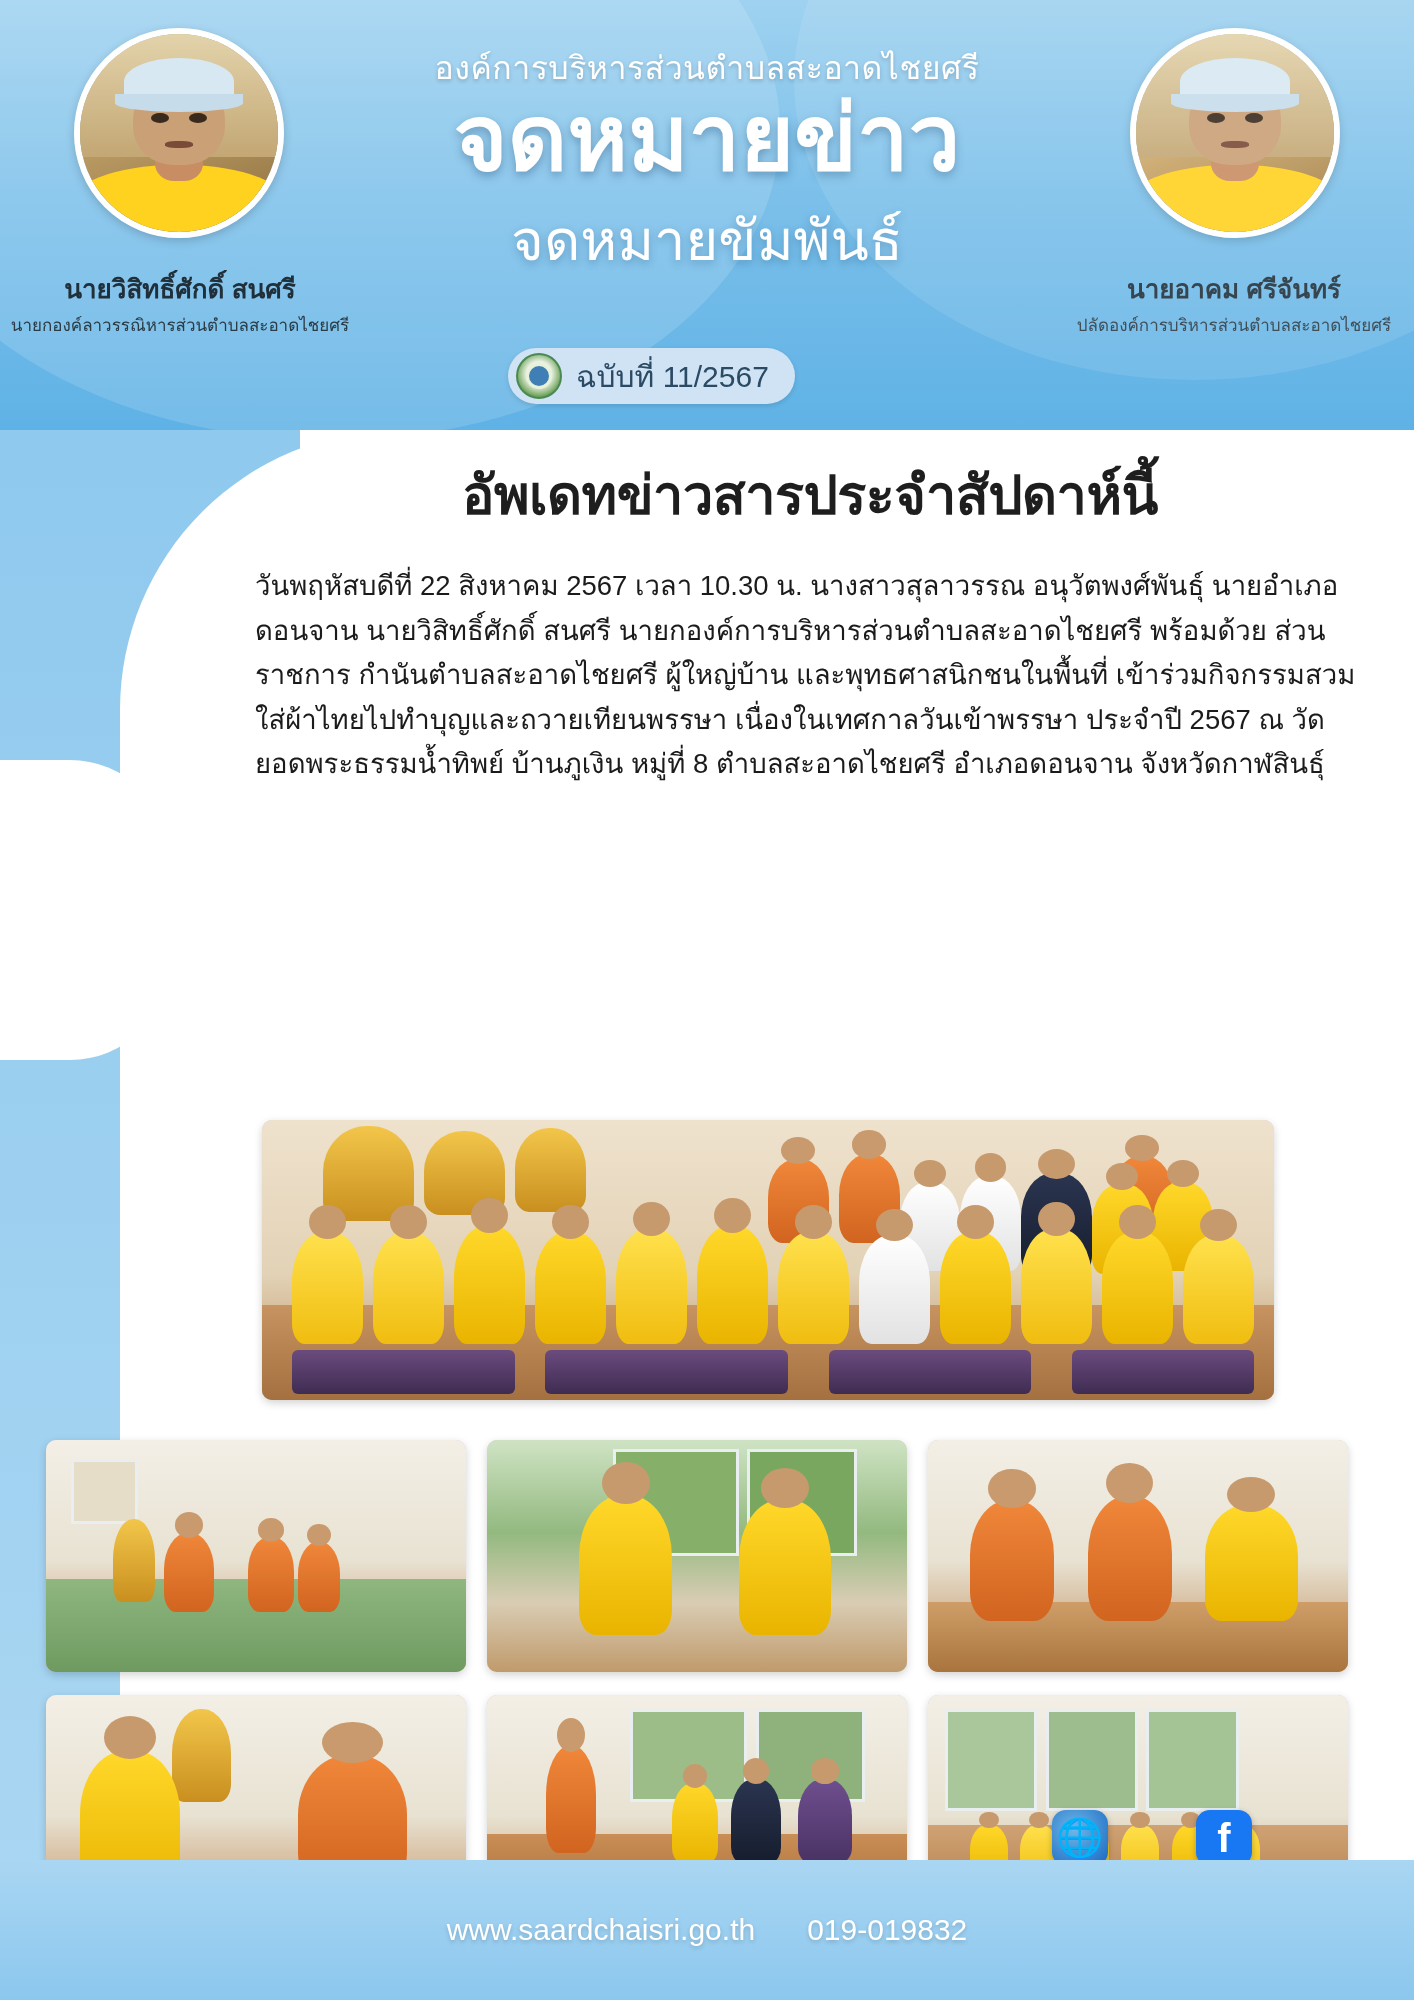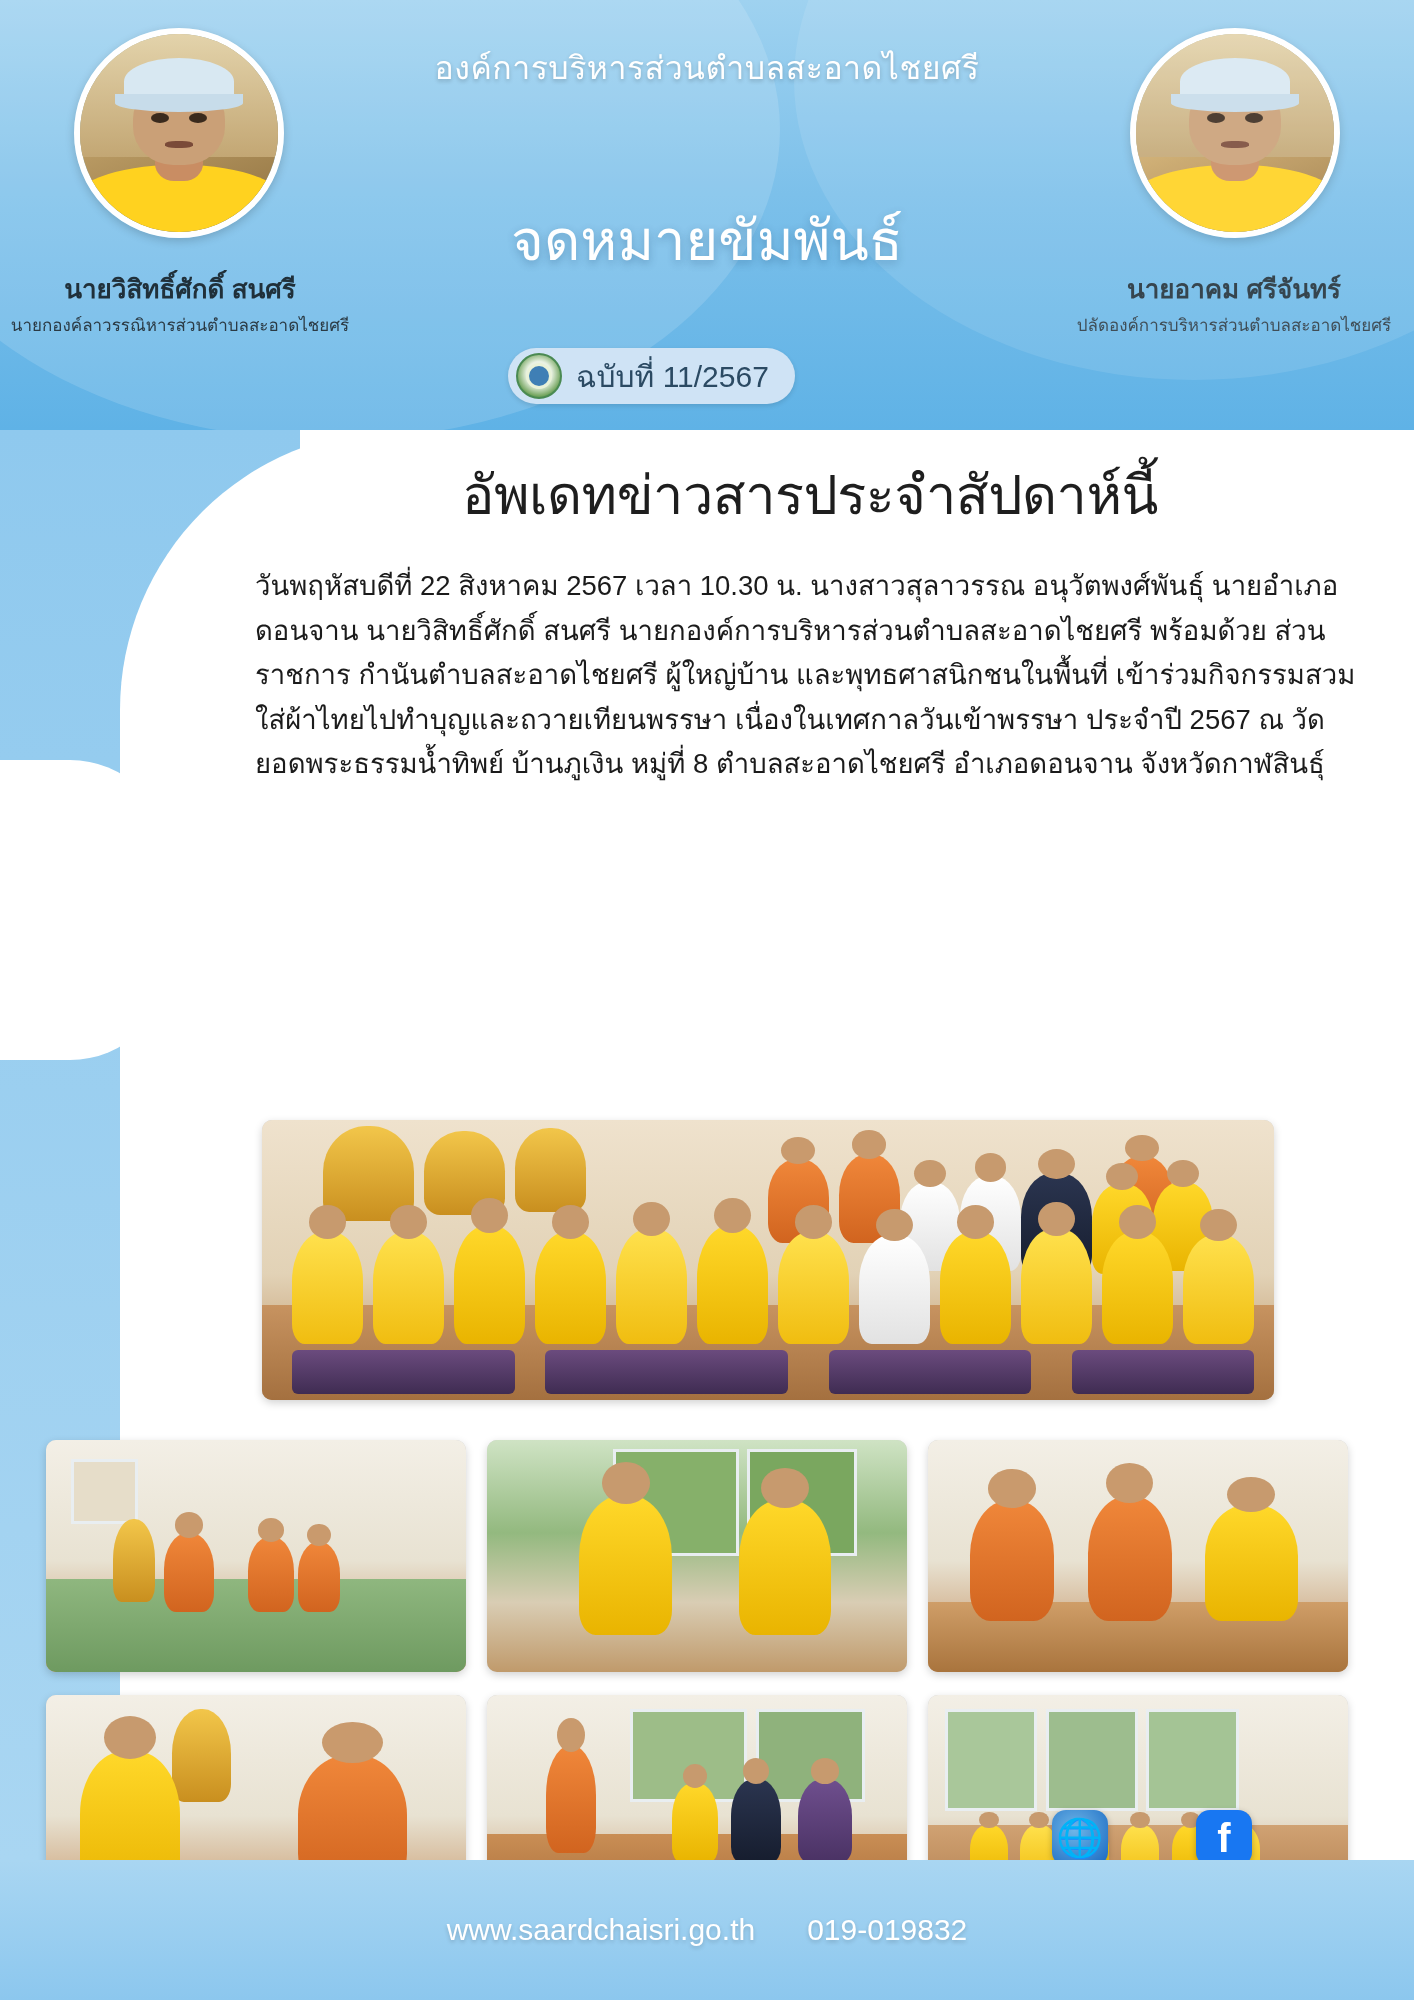--- a/index.html
+++ b/index.html
@@ -177,21 +177,21 @@
   }
 
   .content {
     position: absolute;
     left: 255px; top: 22px;
     width: 1110px;
   }
   .headline {
     text-align: center;
     font-size: 54px;
-    font-weight: normal;
+    font-weight: bold;
     color: #1e1e1e;
     letter-spacing: -0.5px;
   }
   .paragraph {
     margin-top: 26px;
     font-size: 27.5px;
     line-height: 1.62;
     color: #1b1b1b;
     text-align: left;
   }
@@ -298,20 +298,21 @@
         <div class="neck"></div>
         <div class="face"></div>
         <div class="cap"></div>
         <div class="eye l"></div>
         <div class="eye r"></div>
         <div class="mouth"></div>
       </div>
     </div>
 
     <div class="hdr-org">องค์การบริหารส่วนตำบลสะอาดไชยศรี</div>
+    <div class="hdr-title">จดหมายข่าว</div>
     <div class="hdr-sub">จดหมายขัมพันธ์</div>
 
     <div class="name-left">
       <div class="name-main">นายวิสิทธิ์ศักดิ์  สนศรี</div>
       <div class="name-role">นายกองค์ลาวรรณิหารส่วนตำบลสะอาดไชยศรี</div>
     </div>
 
     <div class="name-right">
       <div class="name-main">นายอาคม  ศรีจันทร์</div>
       <div class="name-role">ปลัดองค์การบริหารส่วนตำบลสะอาดไชยศรี</div>

